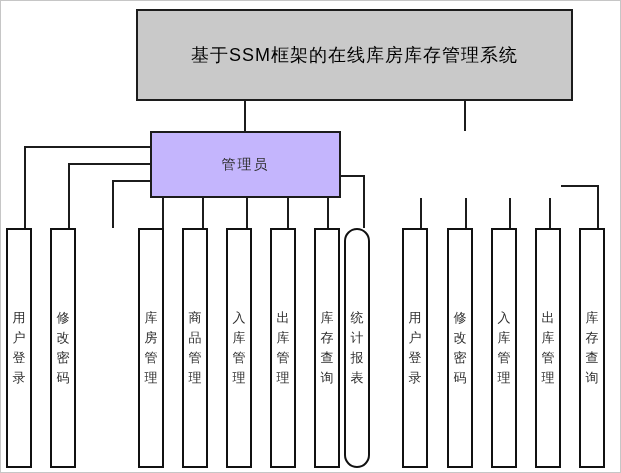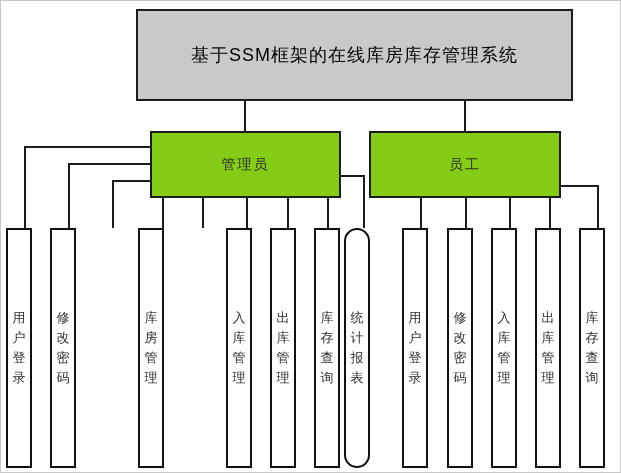--- a/index.html
+++ b/index.html
@@ -23,21 +23,21 @@
     text-align: center;
   }
   .title-box {
     left: 135px; top: 8px; width: 437px; height: 92px;
     background: #c9c9c9;
     font-size: 18px;
     color: #000;
     letter-spacing: 1px;
   }
   .role-box {
-    background: #84cc16;
+    background: #c4b5fd;
     font-size: 14px;
     color: #2e2e2e;
     letter-spacing: 2px;
   }
   .role-admin { left: 149px; top: 130px; width: 191px; height: 67px; }
   .role-staff { left: 368px; top: 130px; width: 192px; height: 67px; }
   .module-box {
     top: 227px; width: 26px; height: 240px;
     background: #ffffff;
     border: 2px solid #111;
@@ -62,23 +62,20 @@
 
 <div id="stage">
 
   <div class="box title-box">
     <span>基于SSM框架的在线库房库存管理系统</span>
   </div>
 
   <div class="box role-box role-admin">
     <span>管理员</span>
   </div>
-  <div class="box role-box role-staff">
-    <span>员工</span>
-  </div>
 
   <div class="line vline" style="left:243px; top:100px; height:30px;"></div>
   <div class="line vline" style="left:463px; top:100px; height:30px;"></div>
 
   <div class="line hline" style="left:23px;  top:145px; width:126px;"></div>
   <div class="line vline" style="left:23px;  top:145px; height:82px;"></div>
   <div class="line hline" style="left:67px;  top:162px; width:82px;"></div>
   <div class="line vline" style="left:67px;  top:162px; height:65px;"></div>
   <div class="line hline" style="left:111px; top:179px; width:38px;"></div>
   <div class="line vline" style="left:111px; top:179px; height:48px;"></div>
@@ -102,20 +99,23 @@
 
   <div class="box module-box" style="left:5px;">
     <div class="module-label">用户登录</div>
   </div>
   <div class="box module-box" style="left:49px;">
     <div class="module-label">修改密码</div>
   </div>
   <div class="box module-box" style="left:137px;align-items:center;">
     <div class="module-label">库房管理</div>
   </div>
+  <div class="box module-box" style="left:181px;">
+    <div class="module-label">商品管理</div>
+  </div>
   <div class="box module-box" style="left:225px;">
     <div class="module-label">入库管理</div>
   </div>
   <div class="box module-box" style="left:269px;">
     <div class="module-label">出库管理</div>
   </div>
   <div class="box module-box" style="left:313px;">
     <div class="module-label">库存查询</div>
   </div>
   <div class="box module-box" style="left:343px;border-radius:14px;">

